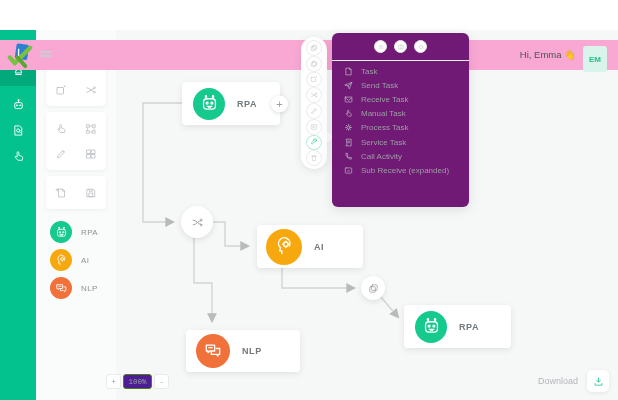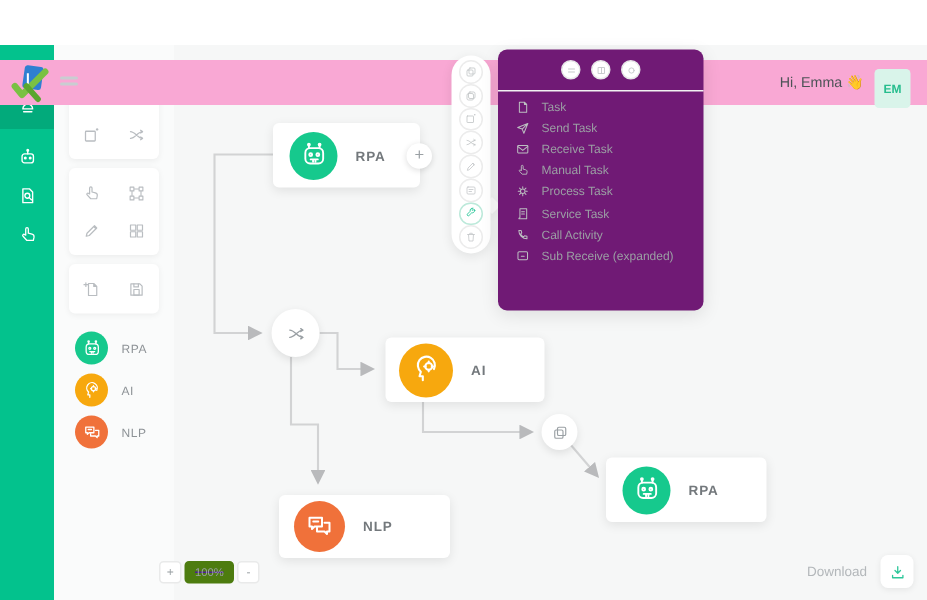--- a/index.html
+++ b/index.html
@@ -72,22 +72,22 @@
   .menu-head-btn svg { width:6px; height:6px; }
   .menu-list { padding:3px 0 0 12px; }
   .menu-item { height:14.2px; display:flex; align-items:center; gap:8px; cursor:pointer; }
   .menu-item svg { width:9px; height:9px; color:#bcbfc1; flex:none; }
   .menu-item-label { font-size:8px; color:#9b9fa4; white-space:nowrap; }
 
   
   .zoom-ctl { position:absolute; left:106px; top:374px; display:flex; gap:2px; z-index:4; }
   .zoom-btn { width:15px; height:15px; background:#fff; border:1px solid #e9eaea; border-radius:3px; color:#9aa0a4;
               font-size:8px; display:flex; align-items:center; justify-content:center; cursor:pointer; }
-  .zoom-val { min-width:29px; height:15px; background:#4c1d95; border:7px solid #4d7c0f; border-radius:3px; color:#9aa0a4;
-              font-size:7.5px; display:flex; align-items:center; justify-content:center; }
+  .zoom-val { min-width:29px; height:15px; background:#4c1d95; border:1px solid #4d7c0f; border-radius:3px; color:#9aa0a4;
+              font-size:7.5px; display:flex; align-items:center; justify-content:center;font-family:Liberation Mono, monospace; }
   .download { position:absolute; right:9px; bottom:8px; display:flex; align-items:center; gap:9px; z-index:4; }
   .download-label { font-size:9px; color:#b3b7ba; }
   .download-btn { width:22px; height:22px; background:#fff; border-radius:5px; box-shadow:0 1px 4px rgba(0,0,0,0.08);
                   color:#2ec79a; display:flex; align-items:center; justify-content:center; cursor:pointer; }
   .download-btn svg { width:11px; height:11px; }
 
   svg.ic { fill:none; stroke:currentColor; stroke-width:1.7; stroke-linecap:round; stroke-linejoin:round; }
 </style>
 </head>
 <body>

